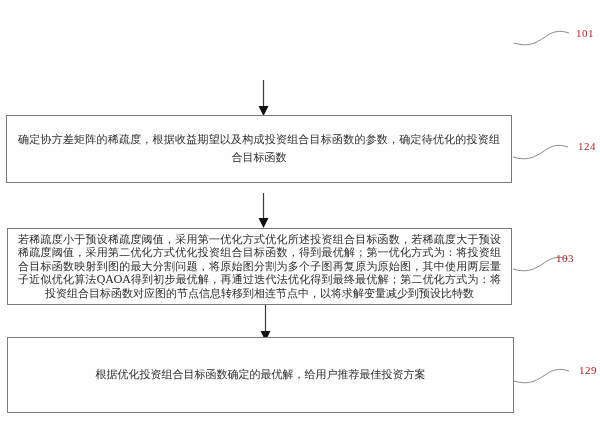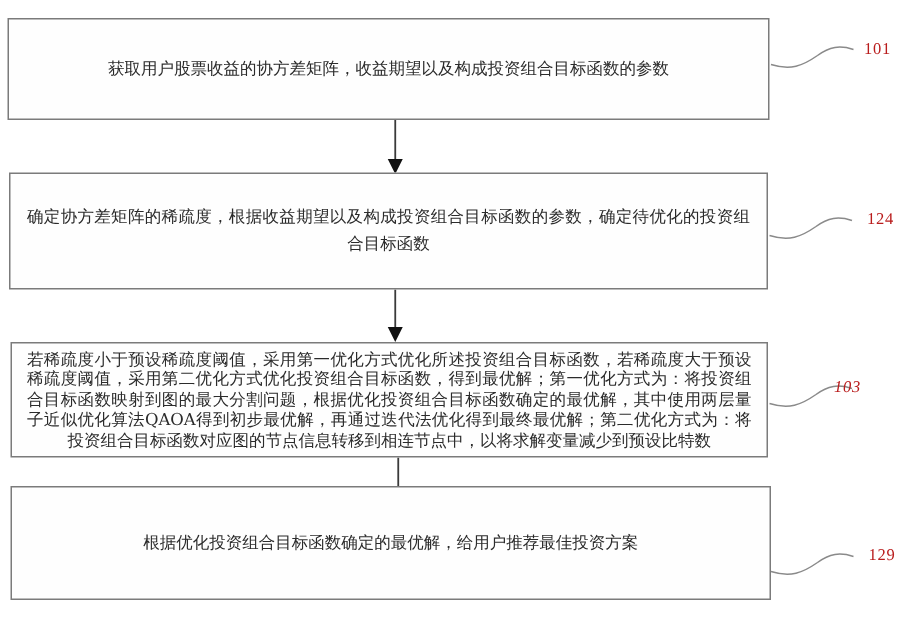--- a/index.html
+++ b/index.html
@@ -31,24 +31,24 @@
     width: 100%;
   }
   .center-text .step-text {
     text-align: center;
   }
   .justify-text .step-text {
     text-align: justify;
     text-align-last: center;
   }
   #box-1 { left: 5px;  top: 12px;  width: 508px; height: 68px; padding: 4px 62px; }
-  #box-2 { left: 6px;  top: 115px; width: 506px; height: 78px; padding: 4px 11px; }
+  #box-2 { left: 6px;  top: 115px; width: 506px; height: 68px; padding: 4px 11px; }
   #box-2 .step-text { line-height: 18px; }
   #box-3 { left: 7px;  top: 228px; width: 505px; height: 77px; padding: 4px 10px; }
-  #box-4 { left: 7px;  top: 324px; width: 507px; height: 76px; padding: 4px 86px; }
+  #box-4 { left: 7px;  top: 337px; width: 507px; height: 76px; padding: 4px 86px; }
   .flow-arrow {
     position: absolute;
   }
   .flow-arrow line {
     stroke: #3a3a3a;
     stroke-width: 1.2;
   }
   .flow-arrow polygon {
     fill: #111111;
   }
@@ -66,40 +66,37 @@
     color: #b91c1c;
     font-family: "Liberation Serif", "DejaVu Serif", serif;
     letter-spacing: 0.5px;
   }
 </style>
 </head>
 <body>
 
 <div class="canvas">
 
-  <div class="step-box center-text" id="box-1">
-    <div class="step-text">获取用户股票收益的协方差矩阵，收益期望以及构成投资组合目标函数的参数</div>
-  </div>
 
   <svg class="flow-arrow" style="left:257px; top:80px;" width="13" height="36">
     <line x1="6.5" y1="0" x2="6.5" y2="27"></line>
     <polygon points="1.5,26 11.5,26 6.5,36"></polygon>
   </svg>
 
   <div class="step-box justify-text" id="box-2">
     <div class="step-text">确定协方差矩阵的稀疏度，根据收益期望以及构成投资组合目标函数的参数，确定待优化的投资组合目标函数</div>
   </div>
 
   <svg class="flow-arrow" style="left:257px; top:193px;" width="13" height="35">
     <line x1="6.5" y1="0" x2="6.5" y2="26"></line>
     <polygon points="1.5,25 11.5,25 6.5,35"></polygon>
   </svg>
 
   <div class="step-box justify-text" id="box-3">
-    <div class="step-text">若稀疏度小于预设稀疏度阈值，采用第一优化方式优化所述投资组合目标函数，若稀疏度大于预设稀疏度阈值，采用第二优化方式优化投资组合目标函数，得到最优解；第一优化方式为：将投资组合目标函数映射到图的最大分割问题，根据优化投资组合目标函数确定的最优解，其中使用两层量子近似优化算法QAOA得到初步最优解，再通过迭代法优化得到最终最优解；第二优化方式为：将投资组合目标函数对应图的节点信息转移到相连节点中，以将求解变量减少到预设比特数</div>
+    <div class="step-text">若稀疏度小于预设稀疏度阈值，采用第一优化方式优化所述投资组合目标函数，若稀疏度大于预设稀疏度阈值，采用第二优化方式优化投资组合目标函数，得到最优解；第一优化方式为：将投资组合目标函数映射到图的最大分割问题，将原始图分割为多个子图再复原为原始图，其中使用两层量子近似优化算法QAOA得到初步最优解，再通过迭代法优化得到最终最优解；第二优化方式为：将投资组合目标函数对应图的节点信息转移到相连节点中，以将求解变量减少到预设比特数</div>
   </div>
 
   <svg class="flow-arrow" style="left:259px; top:305px;" width="13" height="36">
     <line x1="6.5" y1="0" x2="6.5" y2="27"></line>
     <polygon points="1.5,26 11.5,26 6.5,36"></polygon>
   </svg>
 
   <div class="step-box center-text" id="box-4">
     <div class="step-text">根据优化投资组合目标函数确定的最优解，给用户推荐最佳投资方案</div>
   </div>
@@ -112,16 +109,16 @@
   </svg>
   <svg class="leader" style="left:512px; top:256px;" width="58" height="17">
     <path d="M1,13 C14,17 22,14 32,7 C40,1 47,0 56,3"></path>
   </svg>
   <svg class="leader" style="left:513px; top:368px;" width="58" height="17">
     <path d="M1,13 C14,17 22,14 32,7 C40,1 47,0 56,3"></path>
   </svg>
 
   <div class="ref-label" style="left:576px; top:27px;">101</div>
   <div class="ref-label" style="left:578px; top:140px;">124</div>
-  <div class="ref-label" style="left:556px; top:252px;font-style:italic;">103</div>
+  <div class="ref-label" style="left:556px; top:252px;">103</div>
   <div class="ref-label" style="left:579px; top:364px;">129</div>
 
 </div>
 
 </body></html>

